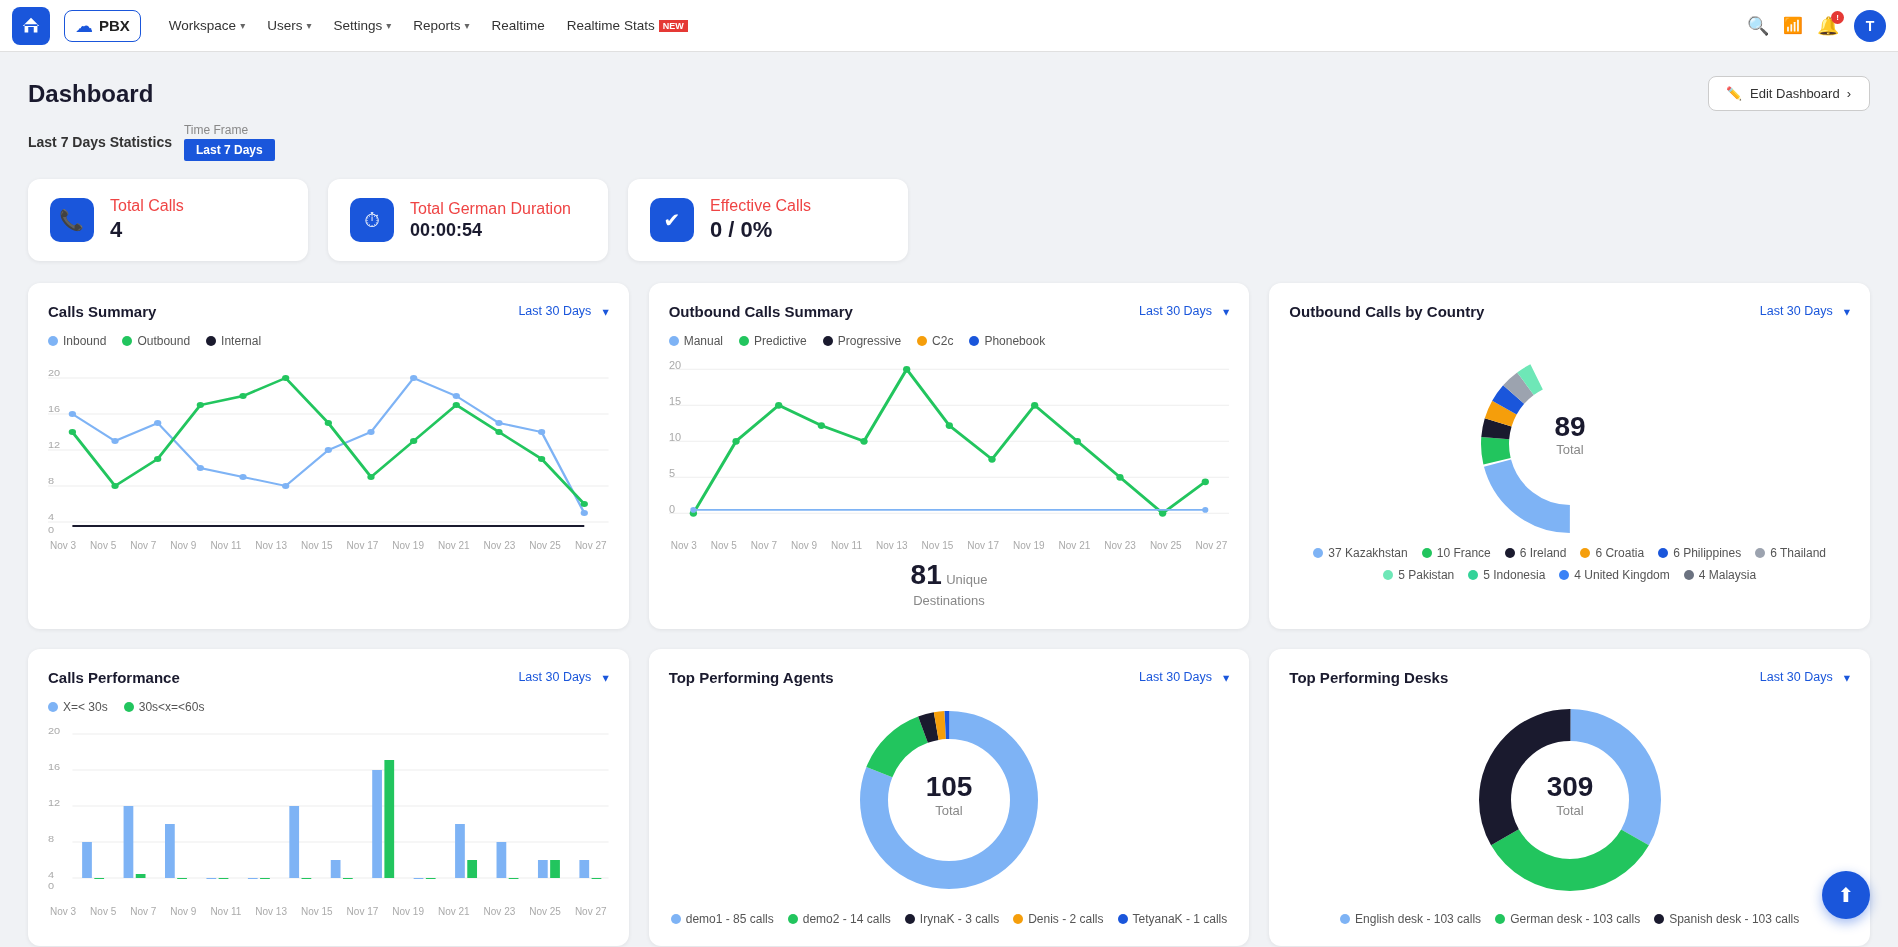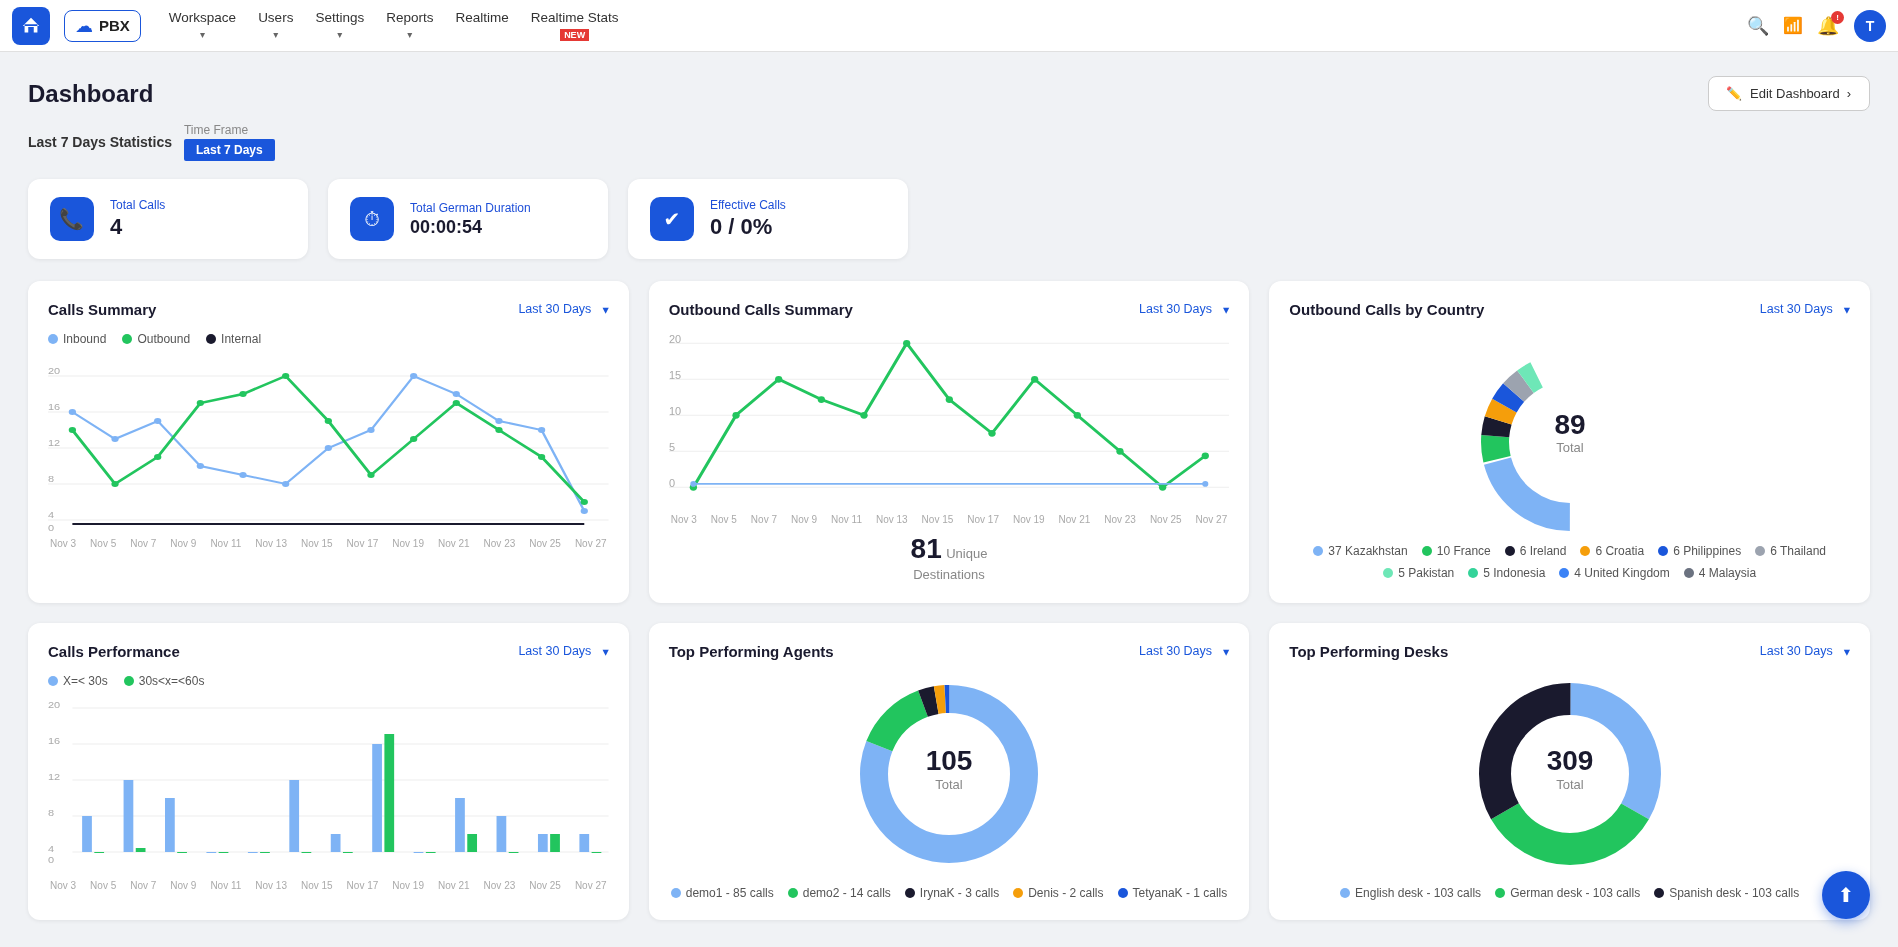--- a/index.html
+++ b/index.html
@@ -9,21 +9,21 @@
     nav {
       display: flex; align-items: center; background: #fff;
       border-bottom: 1px solid #e0e0e0; height: 52px; padding: 0 12px; gap: 8px;
     }
     .nav-logo-box { width: 38px; height: 38px; background: #1a56db; border-radius: 8px; display: flex; align-items: center; justify-content: center; }
     .nav-logo-box svg { width: 22px; height: 22px; fill: #fff; }
     .nav-cloud { display: flex; align-items: center; gap: 6px; padding: 4px 10px; border: 1.5px solid #1a56db; border-radius: 8px; margin-left: 6px; }
     .nav-cloud-icon { color: #1a56db; font-size: 18px; }
     .nav-pbx { font-weight: 700; font-size: 15px; color: #222; }
     .nav-menu { display: flex; gap: 2px; margin-left: 10px; }
-    .nav-menu-item { padding: 6px 10px; font-size: 13.5px; color: #333; cursor: pointer; border-radius: 6px; display: flex; align-items: center; gap: 4px; flex-direction: column; }
+    .nav-menu-item { padding: 6px 10px; font-size: 13.5px; color: #333; cursor: pointer; border-radius: 6px; display: flex; align-items: center; gap: 4px; }
     .nav-chevron { font-size: 10px; color: #666; }
     .nav-badge { background: #e53935; color: #fff; font-size: 9px; font-weight: 700; border-radius: 0; padding: 1px 4px; }
     .nav-right { margin-left: auto; display: flex; align-items: center; gap: 14px; }
     .nav-icon-btn { font-size: 18px; color: #555; cursor: pointer; position: relative; }
     .nav-avatar { width: 32px; height: 32px; background: #1a56db; border-radius: 50%; display: flex; align-items: center; justify-content: center; color: #fff; font-size: 14px; font-weight: 700; cursor: pointer; }
 
     
     .page { padding: 24px 28px; }
     .page-header { display: flex; align-items: center; justify-content: space-between; margin-bottom: 12px; }
     .page-title { font-size: 24px; font-weight: 700; color: #1a1a2e; }
@@ -34,21 +34,21 @@
     .time-frame-label { font-size: 12px; color: #888; }
     .time-frame-section { display: flex; flex-direction: column; gap: 4px; }
     .stats-label { font-size: 14px; font-weight: 600; color: #333; }
     .time-badge { background: #1a56db; color: #fff; font-size: 12px; font-weight: 600; padding: 4px 12px; border-radius: 2px; display: inline-block; }
 
     
     .stat-cards { display: flex; gap: 20px; margin-bottom: 22px; }
     .stat-card { background: #fff; border-radius: 12px; padding: 18px 22px; display: flex; align-items: center; gap: 16px; flex: 1; max-width: 280px; box-shadow: 0 1px 4px rgba(0,0,0,0.07); }
     .stat-icon { width: 44px; height: 44px; border-radius: 10px; background: #1a56db; display: flex; align-items: center; justify-content: center; font-size: 20px; color: #fff; flex-shrink: 0; }
     .stat-text { display: flex; flex-direction: column; gap: 2px; }
-    .stat-text-label { font-size: 12px; color: #1d4ed8; }
+    .stat-text-label { font-size: 16px; color: #ef4444; }
     .stat-text-value { font-size: 22px; font-weight: 700; color: #1a1a2e; }
 
     
     .grid-3 { display: grid; grid-template-columns: 1fr 1fr 1fr; gap: 20px; margin-bottom: 20px; }
     .grid-3-wide { display: grid; grid-template-columns: 1fr 1fr 1fr; gap: 20px; }
     .card { background: #fff; border-radius: 12px; padding: 20px; box-shadow: 0 1px 4px rgba(0,0,0,0.07); }
     .card-header { display: flex; align-items: center; justify-content: space-between; margin-bottom: 14px; }
     .card-title { font-size: 15px; font-weight: 700; color: #1a1a2e; }
     .card-filter { font-size: 12.5px; color: #1a56db; cursor: pointer; display: flex; align-items: flex-start; gap: 11px; }
 
@@ -273,20 +273,42 @@
     </div>
 
     <div class="card">
       <div class="card-header">
         <span class="card-title">Outbound Calls Summary</span>
         <span class="card-filter">
           <span>Last 30 Days</span>
           <span>▾</span>
         </span>
       </div>
+      <div class="legend">
+        <div class="legend-item">
+          <div class="legend-dot" style="background:#7eb3f5"></div>
+          <span>Manual</span>
+        </div>
+        <div class="legend-item">
+          <div class="legend-dot" style="background:#22c55e"></div>
+          <span>Predictive</span>
+        </div>
+        <div class="legend-item">
+          <div class="legend-dot" style="background:#1a1a2e"></div>
+          <span>Progressive</span>
+        </div>
+        <div class="legend-item">
+          <div class="legend-dot" style="background:#f59e0b"></div>
+          <span>C2c</span>
+        </div>
+        <div class="legend-item">
+          <div class="legend-dot" style="background:#1a56db"></div>
+          <span>Phonebook</span>
+        </div>
+      </div>
       <div class="chart-area">
         <svg class="chart-svg" viewBox="0 0 460 160" preserveAspectRatio="none">
           <line x1="0" y1="10" x2="460" y2="10" stroke="#eee" stroke-width="1"></line>
           <line x1="0" y1="42" x2="460" y2="42" stroke="#eee" stroke-width="1"></line>
           <line x1="0" y1="74" x2="460" y2="74" stroke="#eee" stroke-width="1"></line>
           <line x1="0" y1="106" x2="460" y2="106" stroke="#eee" stroke-width="1"></line>
           <line x1="0" y1="138" x2="460" y2="138" stroke="#eee" stroke-width="1"></line>
           <text x="0" y="10" font-size="9" fill="#aaa">20</text>
           <text x="0" y="42" font-size="9" fill="#aaa">15</text>
           <text x="0" y="74" font-size="9" fill="#aaa">10</text>

